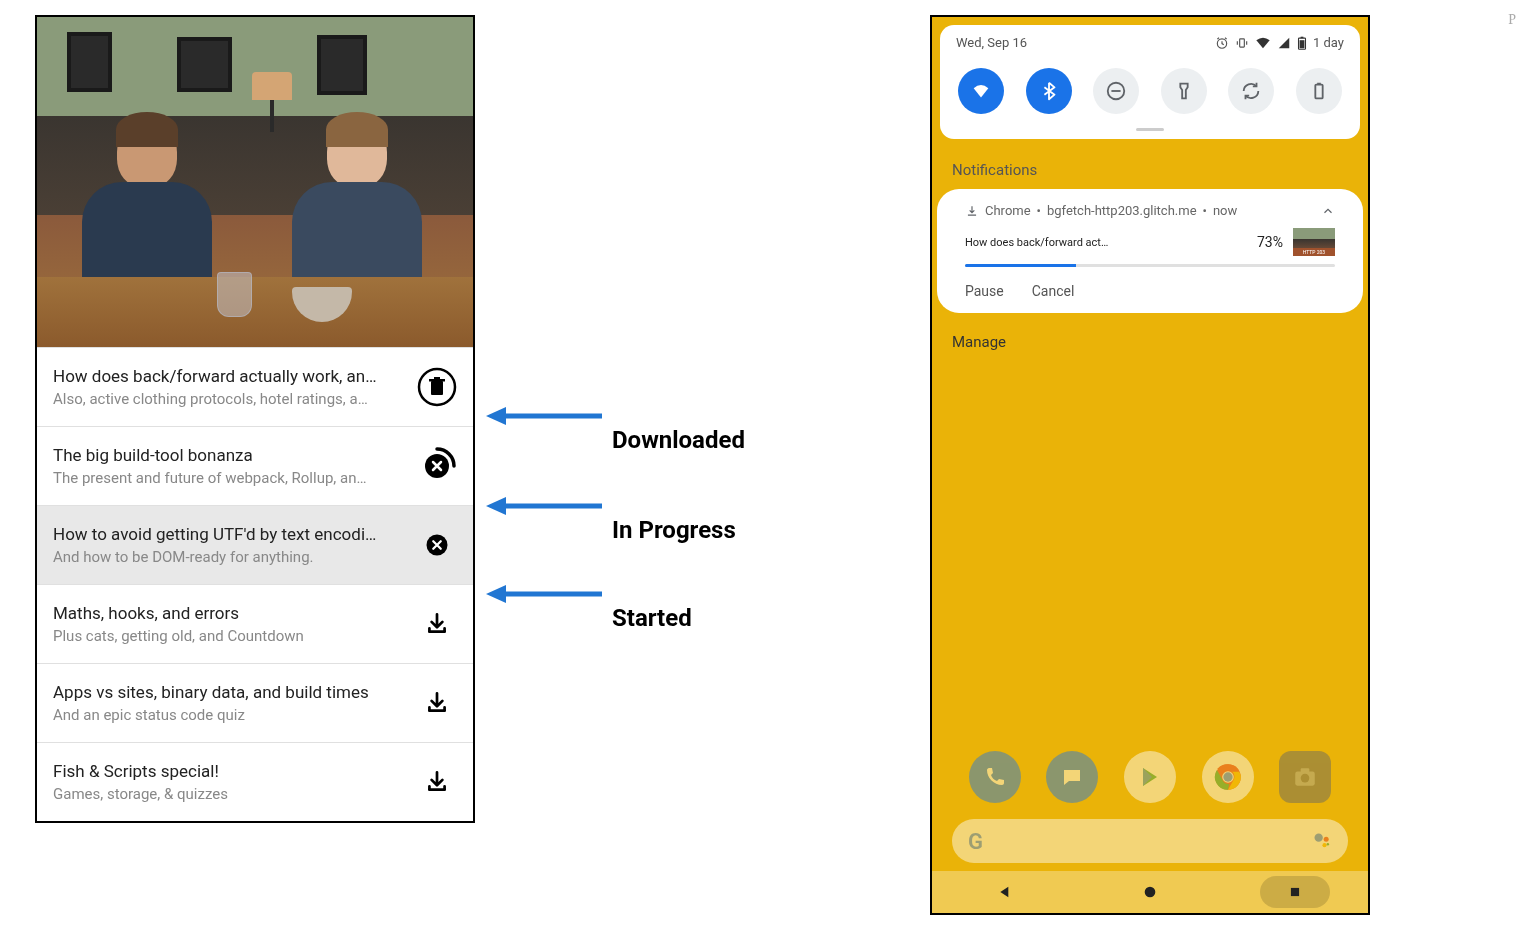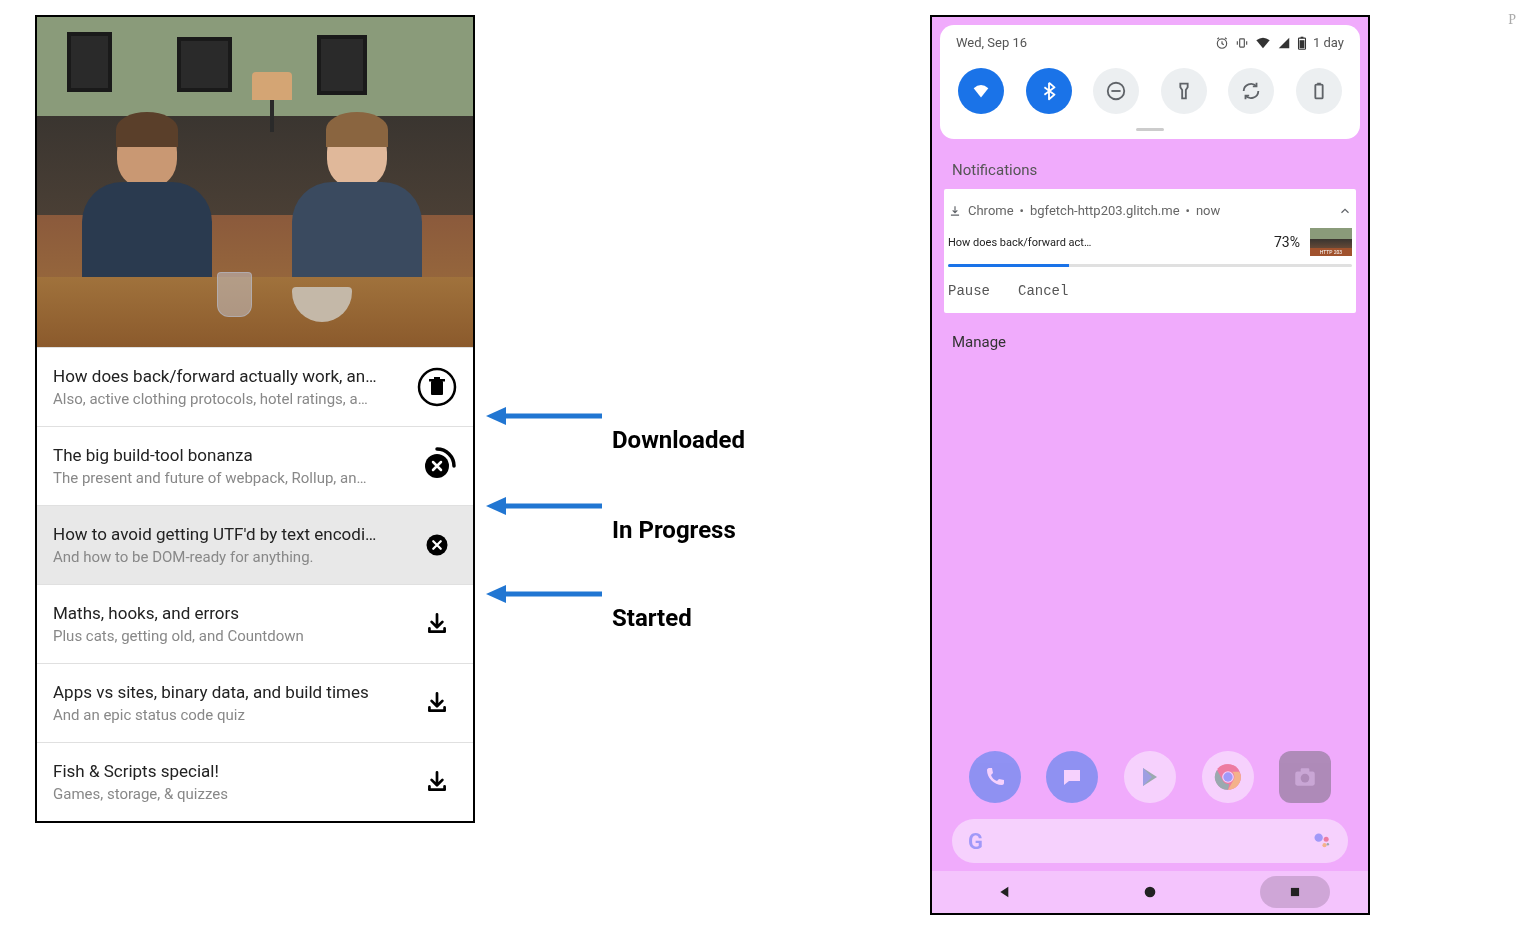--- a/index.html
+++ b/index.html
@@ -167,21 +167,21 @@
     }
     
     
     .right-panel {
       position: absolute;
       left: 930px;
       top: 15px;
       width: 440px;
       height: 900px;
       border: 2px solid #000;
-      background: #f0abfc;
+      background: #eab308;
       overflow: hidden;
     }
     .qs-card {
       margin: 8px;
       background: #fff;
       border-radius: 14px;
       padding: 10px 16px 8px;
     }
     .status-row {
       display: flex;
@@ -212,24 +212,24 @@
       margin: 4px auto 0;
     }
     
     .notifications-label {
       padding: 14px 20px 10px;
       font-size: 15px;
       color: #555;
     }
     
     .notif-card {
-      margin: 0 12px;
+      margin: 0 5px;
       background: #fff;
-      border-radius: 2px;
-      padding: 14px 4px;
+      border-radius: 22px;
+      padding: 14px 28px;
     }
     .notif-header {
       display: flex;
       align-items: center;
       font-size: 13px;
       color: #666;
       gap: 6px;
       margin-bottom: 10px;
     }
     .notif-header .spacer { flex: 1; }
@@ -260,21 +260,21 @@
       line-height: 8px;
     }
     .progress-bar {
       height: 3px;
       background: #e0e0e0;
       border-radius: 2px;
       overflow: hidden;
       margin-bottom: 16px;
     }
     .progress-fill { height: 100%; background: #1a73e8; width: 30%; }
-    .notif-actions { display: flex; gap: 28px; font-size: 14px; color: #555; font-family: Liberation Mono, monospace; }
+    .notif-actions { display: flex; gap: 28px; font-size: 14px; color: #555; }
     
     .manage-label {
       padding: 20px 20px;
       font-size: 15px;
       color: #333;
     }
     
     .homescreen {
       position: absolute;
       bottom: 0;

